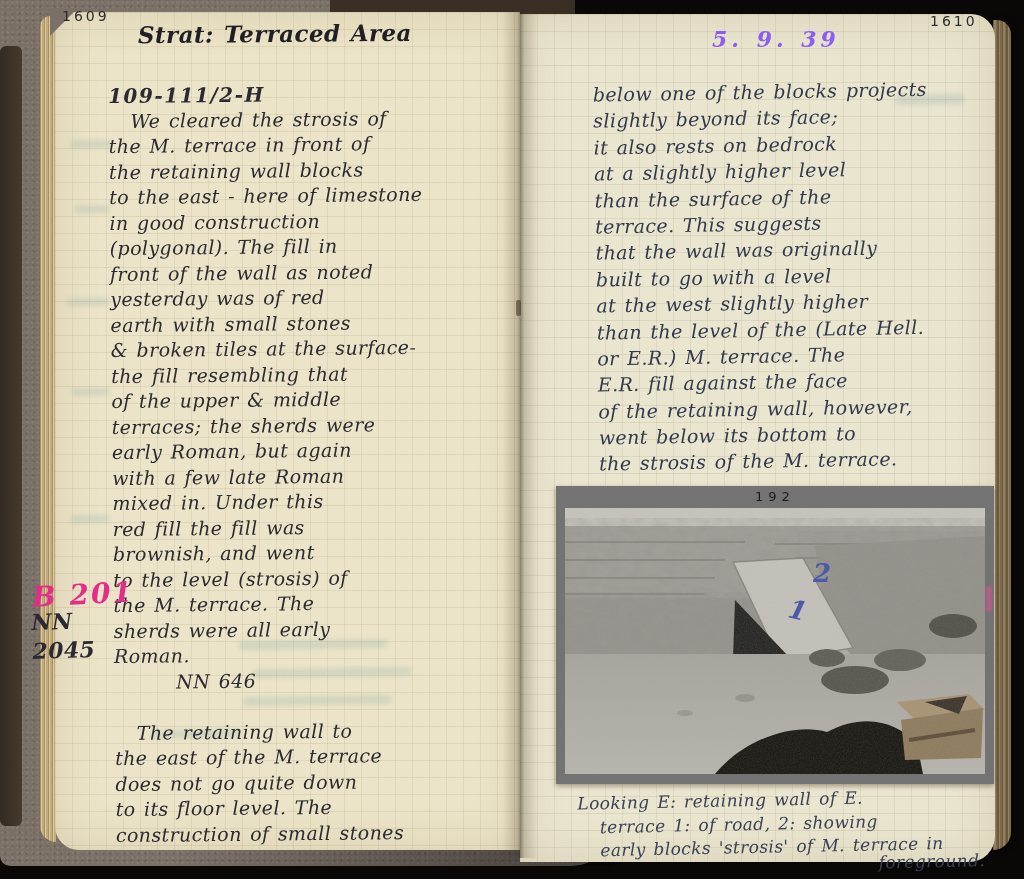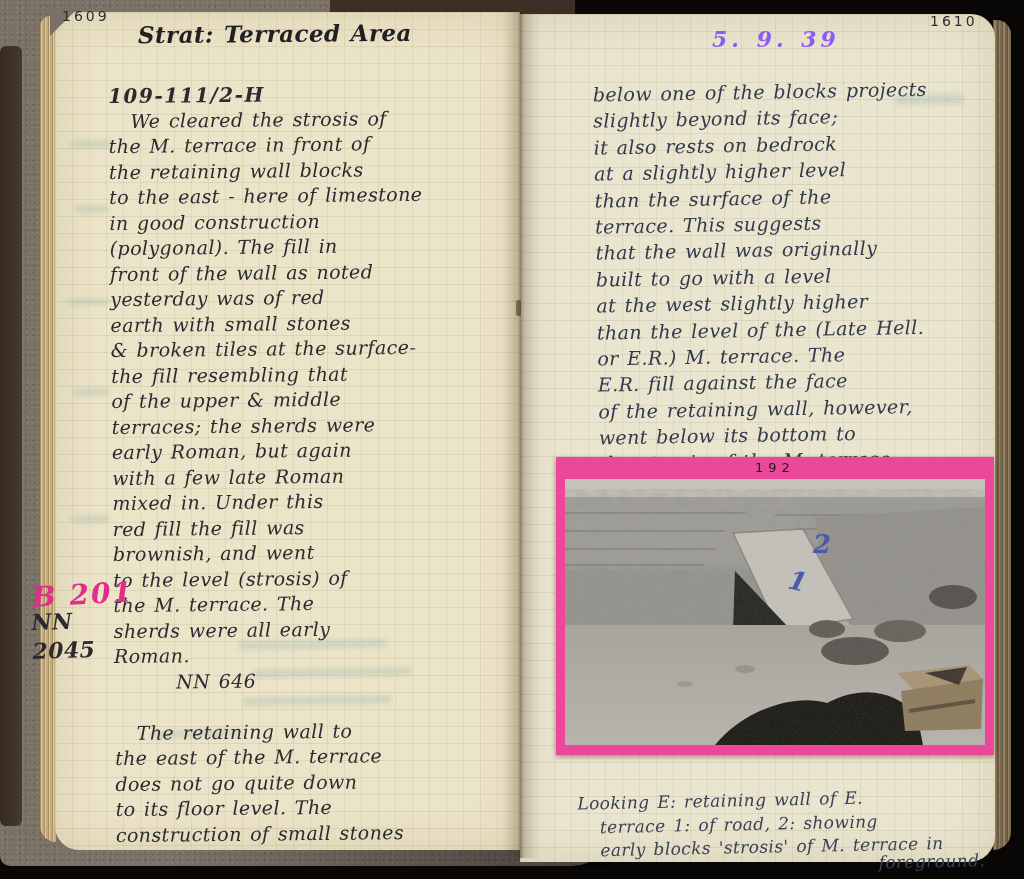--- a/index.html
+++ b/index.html
@@ -62,21 +62,21 @@
   .margin-note .line{height:29px;}
   .caption{position:absolute;left:578px;top:789px;width:440px;font-size:17px;color:#3a4156;transform:rotate(-1.2deg);}
   .caption .line{height:23.5px;white-space:nowrap;}
   .caption .line:last-child{margin-top:-6px;}
 
   
   .ghost{position:absolute;background:rgba(120,158,155,.22);border-radius:8px;
     filter:blur(2.5px);transform:rotate(-1deg);}
 
   
-  .photo{position:absolute;left:556px;top:457px;width:438px;height:298px;background:#ec4899;
+  .photo{position:absolute;left:556px;top:486px;width:438px;height:298px;background:#737373;
     box-shadow:0 2px 5px rgba(60,45,20,.45);}
   .photo-label{position:absolute;left:0;top:3px;width:100%;text-align:center;
     font-family:"DejaVu Sans",sans-serif;font-size:13px;letter-spacing:5px;color:#1b1b1b;}
   .photo-img{position:absolute;left:9px;top:22px;width:420px;height:266px;overflow:hidden;background:#b0aea7;}
   .pink-smudge{position:absolute;left:430px;top:100px;width:6px;height:26px;background:rgba(230,80,150,.55);
     filter:blur(1px);border-radius:3px;}
 </style>
 </head>
 <body>
 

